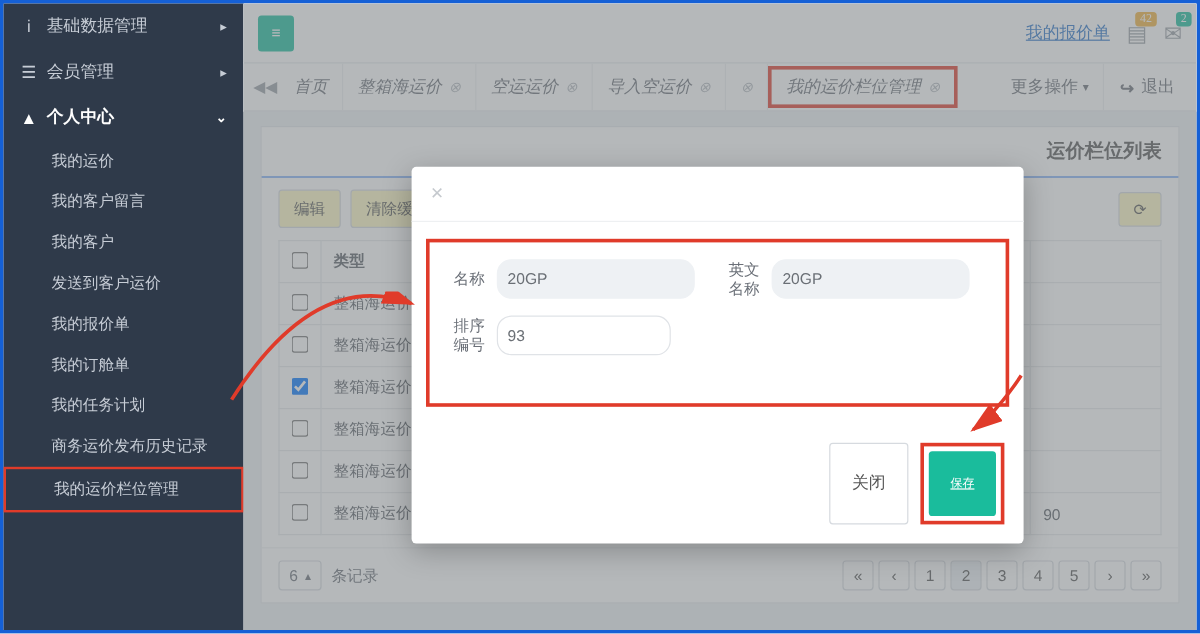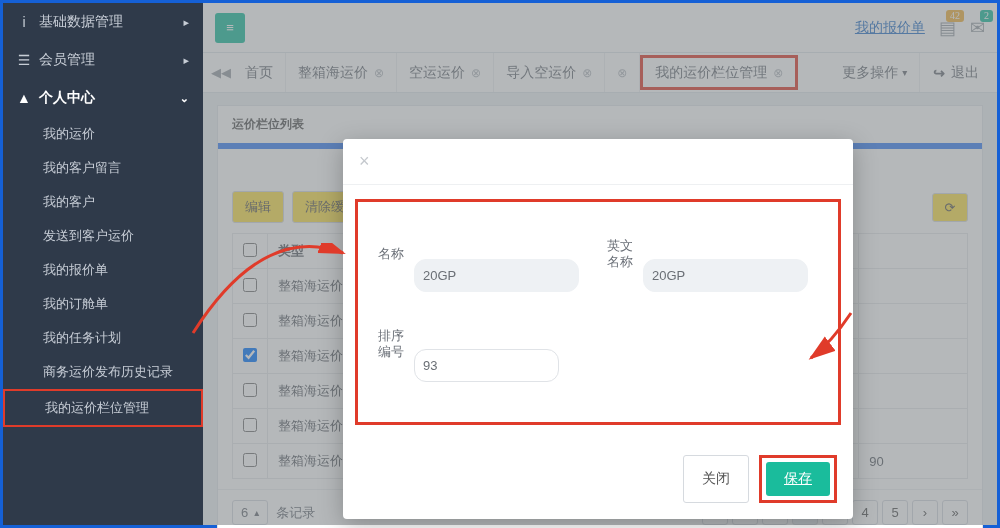--- a/index.html
+++ b/index.html
@@ -35,24 +35,24 @@
   .tab { display: flex; align-items: center; gap: 6px; padding: 0 12px; color: #6b7078; font-size: 14px; cursor: pointer; border-right: 1px solid #eef0f2; }
   .tab .close { color: #b4b9bf; font-size: 12px; }
   .tab.hl { border: 3px solid #e03b2a; margin: 2px 0; }
   .tab.more { gap: 4px; padding-left: 44px; }
   .tab.logout { margin-left: auto; border-right: none; }
   .tab .chev-d { font-size: 10px; }
   .logout-icn { font-weight: bold; }
 
   
   .panel { margin: 12px 14px; background: #fff; border: 1px solid #e3e6ea; }
-  .panel-title { padding: 10px 14px; font-size: 12px; font-weight: 600; border-bottom: 6px solid #3b82f6; }
+  .panel-title { padding: 10px 14px; font-size: 16px; font-weight: 600; border-bottom: 1px solid #3b82f6; text-align: right; }
   .panel-body { padding: 10px 14px; }
   .toolbar { display: flex; gap: 8px; align-items: center; margin-bottom: 10px; }
-  .btn { border: 1px solid #d6dadf; background: #fde047; border-radius: 3px; padding: 6px 12px; font-size: 13px; color: #555; cursor: pointer; margin-top: 32px; }
+  .btn { border: 1px solid #d6dadf; background: #fef9c3; border-radius: 3px; padding: 6px 12px; font-size: 13px; color: #555; cursor: pointer; }
   .btn.refresh { margin-left: auto; width: 36px; display: flex; align-items: center; justify-content: center; }
   table { width: 100%; border-collapse: collapse; }
   th, td { border: 1px solid #e6e9ec; padding: 8px 10px; text-align: left; font-size: 13px; color: #5a5f66; }
   th { font-weight: 600; background: #fff; }
   .cb { width: 14px; height: 14px; }
 
   .footer { display: flex; align-items: center; gap: 8px; padding: 10px 14px; border-top: 1px solid #eef0f2; font-size: 13px; color: #6b7078; }
   .sel { border: 1px solid #d6dadf; border-radius: 3px; padding: 4px 8px; display: inline-flex; align-items: center; gap: 6px; }
   .pager { margin-left: auto; display: flex; gap: 4px; }
   .pgbtn { border: 1px solid #d6dadf; border-radius: 3px; padding: 4px 8px; min-width: 26px; text-align: center; cursor: pointer; background: #fff; color: #555; }
@@ -62,26 +62,26 @@
   .modal { position: absolute; z-index: 20; left: 340px; top: 136px; width: 510px; background: #fff; border-radius: 4px; box-shadow: 0 6px 24px rgba(0,0,0,0.25); }
   .modal-head { padding: 12px 16px; display: flex; align-items: center; border-bottom: 1px solid #eef0f2; }
   .modal-title { flex: 1; text-align: center; font-size: 14px; color: #666; }
   .modal-x { color: #c5c9ce; font-size: 18px; cursor: pointer; }
   .modal-body { padding: 18px 16px 8px 16px; }
   .form-hl { border: 3px solid #e03b2a; padding: 14px 16px 26px 16px; margin: -4px -4px 10px -4px; }
   .form-row { display: flex; align-items: center; gap: 24px; margin-bottom: 14px; }
   .form-field { display: flex; align-items: center; gap: 10px; }
   .form-label { font-size: 13px; color: #6b7078; min-width: 30px; text-align: right; line-height: 1.2; }
   .form-label.two { white-space: normal; width: 30px; }
-  .form-input { background: #eef1f4; border: 1px solid #eef1f4; padding: 8px 8px; font-size: 13px; color: #6a6f75; width: 165px; border-radius: 12px; margin-top: 43px; }
+  .form-input { background: #eef1f4; border: 1px solid #eef1f4; padding: 8px 8px; font-size: 13px; color: #6a6f75; width: 165px; border-radius: 12px; }
   .form-input.white { background: #fff; border: 1px solid #e0e3e7; width: 145px; }
   .modal-foot { padding: 12px 16px 16px 16px; display: flex; justify-content: flex-end; gap: 10px; }
   .btn-close { border: 1px solid #d6dadf; background: #fff; border-radius: 3px; padding: 8px 18px; cursor: pointer; font-size: 14px; color: #555; }
   .btn-save-wrap { border: 3px solid #e03b2a; padding: 4px; }
-  .btn-save { background: #1abc9c; color: #fff; border: none; border-radius: 3px; padding: 8px 18px; cursor: pointer; font-size: 14px; text-decoration: underline; }
+  .btn-save { background: #1abc9c; color: #fff; border: none; border-radius: 3px; padding: 20px 18px; cursor: pointer; font-size: 10px; text-decoration: underline; }
 
   
   .arrow-svg { position: absolute; z-index: 30; pointer-events: none; }
 </style>
 </head>
 <body>
 
 <div class="frame">
 
   <div class="sidebar">
@@ -129,21 +129,21 @@
           <span>✉</span>
           <span class="badge green">2</span>
         </div>
       </div>
     </div>
 
     <div class="tabstrip">
       <div class="tabnav">
         <span>◀◀</span>
       </div>
-      <div id="tabs-host" style="display:flex;">
+      <div id="tabs-host" style="display:flex;font-style:italic;">
           <div class="tab">
             <span>首页</span>
           </div>
           <div class="tab">
             <span>整箱海运价</span>
             <span class="close">⊗</span>
           </div>
           <div class="tab">
             <span>空运运价</span>
             <span class="close">⊗</span>

